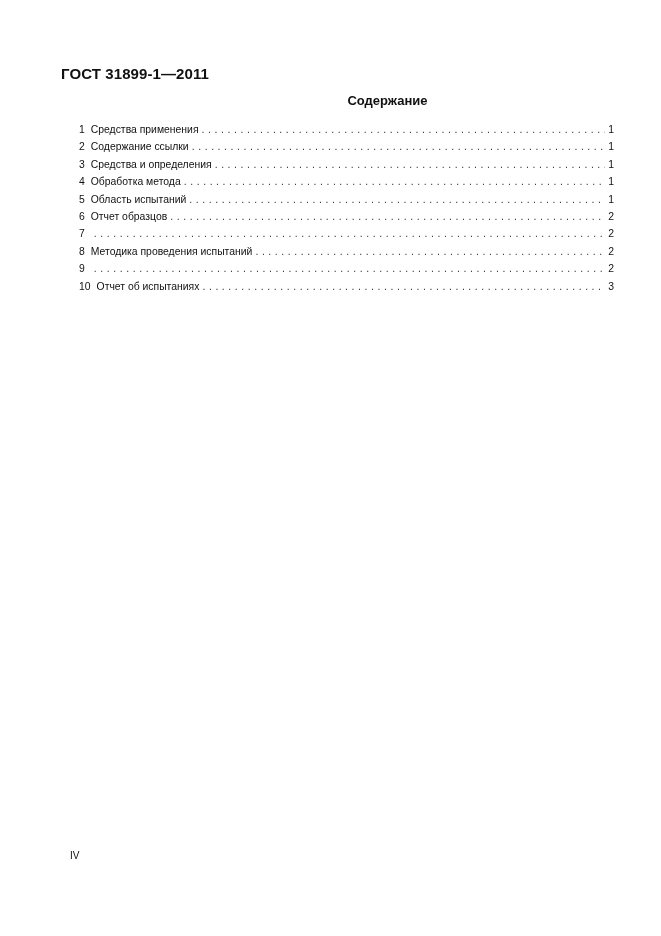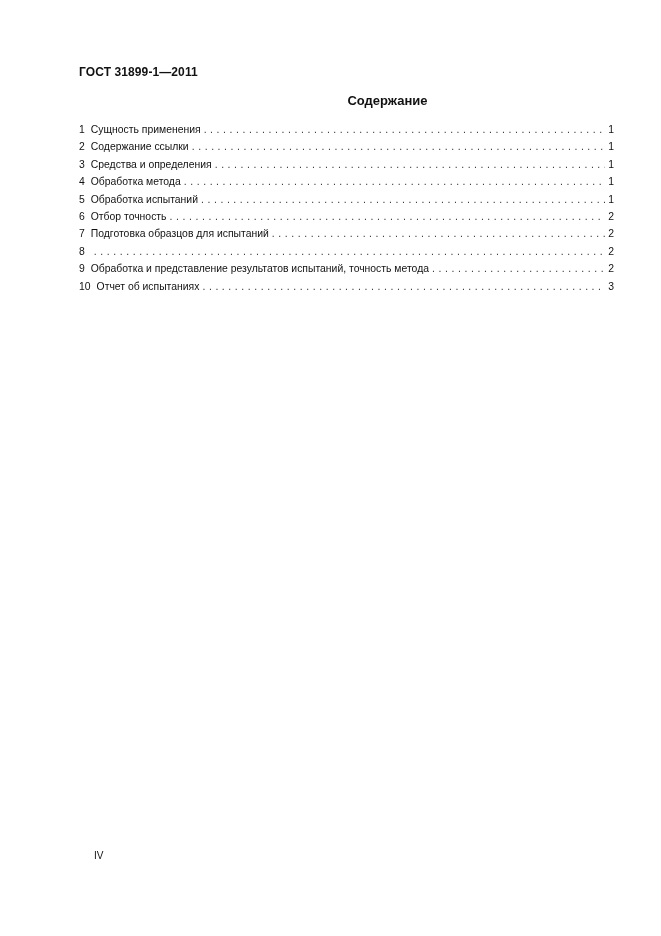--- a/index.html
+++ b/index.html
@@ -1,22 +1,22 @@
 <!DOCTYPE html>
 <html><head>
   <meta charset="utf-8">
   <style>
     html, body { margin: 0; padding: 0; }
     body {
       width: 661px; height: 936px; background: #ffffff; position: relative;
       font-family: "Liberation Sans", sans-serif; color: #111;
     }
     .page-header {
-      position: absolute; left: 79px; top: 65px;
-      font-size: 12px; font-weight: bold; letter-spacing: 0.1px;
+      position: absolute; left: 61px; top: 65px;
+      font-size: 15px; font-weight: bold; letter-spacing: 0.1px;
     }
     .toc-title {
       position: absolute; left: 0; width: 661px; top: 93px;
       text-align: center; font-size: 13px; font-weight: bold;
       padding-left: 32px; box-sizing: border-box; margin-left: 41px;
     }
     .toc {
       position: absolute; left: 79px; top: 121px; width: 535px;
       margin: 0; padding: 0; list-style: none;
     }
@@ -25,34 +25,34 @@
       font-size: 10.4px; line-height: 17.4px; white-space: nowrap; overflow: hidden;
     }
     .toc-num { flex: 0 0 auto; margin-right: 6px; }
     .toc-text { flex: 0 0 auto; }
     .toc-dots {
       flex: 1 1 auto; overflow: hidden; margin: 0 3px;
       letter-spacing: 3.6px; color: #333;
     }
     .toc-page { flex: 0 0 auto; text-align: right; }
     .page-number {
-      position: absolute; left: 94px; top: 850px; font-size: 10px;
+      position: absolute; left: 70px; top: 850px; font-size: 10px;
     }
   </style>
 </head>
 <body>
 
 <div class="page-header">ГОСТ 31899-1—2011</div>
 
 <div class="toc-title">Содержание</div>
 
 <ul class="toc">
   <li class="toc-row">
     <span class="toc-num">1</span>
-    <span class="toc-text">Сущность применения</span>
+    <span class="toc-text">Средства применения</span>
     <span class="toc-dots">........................................................................................................................</span>
     <span class="toc-page">1</span>
   </li>
   <li class="toc-row">
     <span class="toc-num">2</span>
     <span class="toc-text">Содержание ссылки</span>
     <span class="toc-dots">........................................................................................................................</span>
     <span class="toc-page">1</span>
   </li>
   <li class="toc-row">
@@ -62,44 +62,43 @@
     <span class="toc-page">1</span>
   </li>
   <li class="toc-row">
     <span class="toc-num">4</span>
     <span class="toc-text">Обработка метода</span>
     <span class="toc-dots">........................................................................................................................</span>
     <span class="toc-page">1</span>
   </li>
   <li class="toc-row">
     <span class="toc-num">5</span>
-    <span class="toc-text">Обработка испытаний</span>
+    <span class="toc-text">Область испытаний</span>
     <span class="toc-dots">........................................................................................................................</span>
     <span class="toc-page">1</span>
   </li>
   <li class="toc-row">
     <span class="toc-num">6</span>
-    <span class="toc-text">Отбор точность</span>
+    <span class="toc-text">Отчет образцов</span>
     <span class="toc-dots">........................................................................................................................</span>
     <span class="toc-page">2</span>
   </li>
   <li class="toc-row">
     <span class="toc-num">7</span>
-    <span class="toc-text">Подготовка образцов для испытаний</span>
     <span class="toc-dots">........................................................................................................................</span>
     <span class="toc-page">2</span>
   </li>
   <li class="toc-row">
     <span class="toc-num">8</span>
+    <span class="toc-text">Методика проведения испытаний</span>
     <span class="toc-dots">........................................................................................................................</span>
     <span class="toc-page">2</span>
   </li>
   <li class="toc-row">
     <span class="toc-num">9</span>
-    <span class="toc-text">Обработка и представление результатов испытаний, точность метода</span>
     <span class="toc-dots">........................................................................................................................</span>
     <span class="toc-page">2</span>
   </li>
   <li class="toc-row">
     <span class="toc-num">10</span>
     <span class="toc-text">Отчет об испытаниях</span>
     <span class="toc-dots">........................................................................................................................</span>
     <span class="toc-page">3</span>
   </li>
 </ul>

